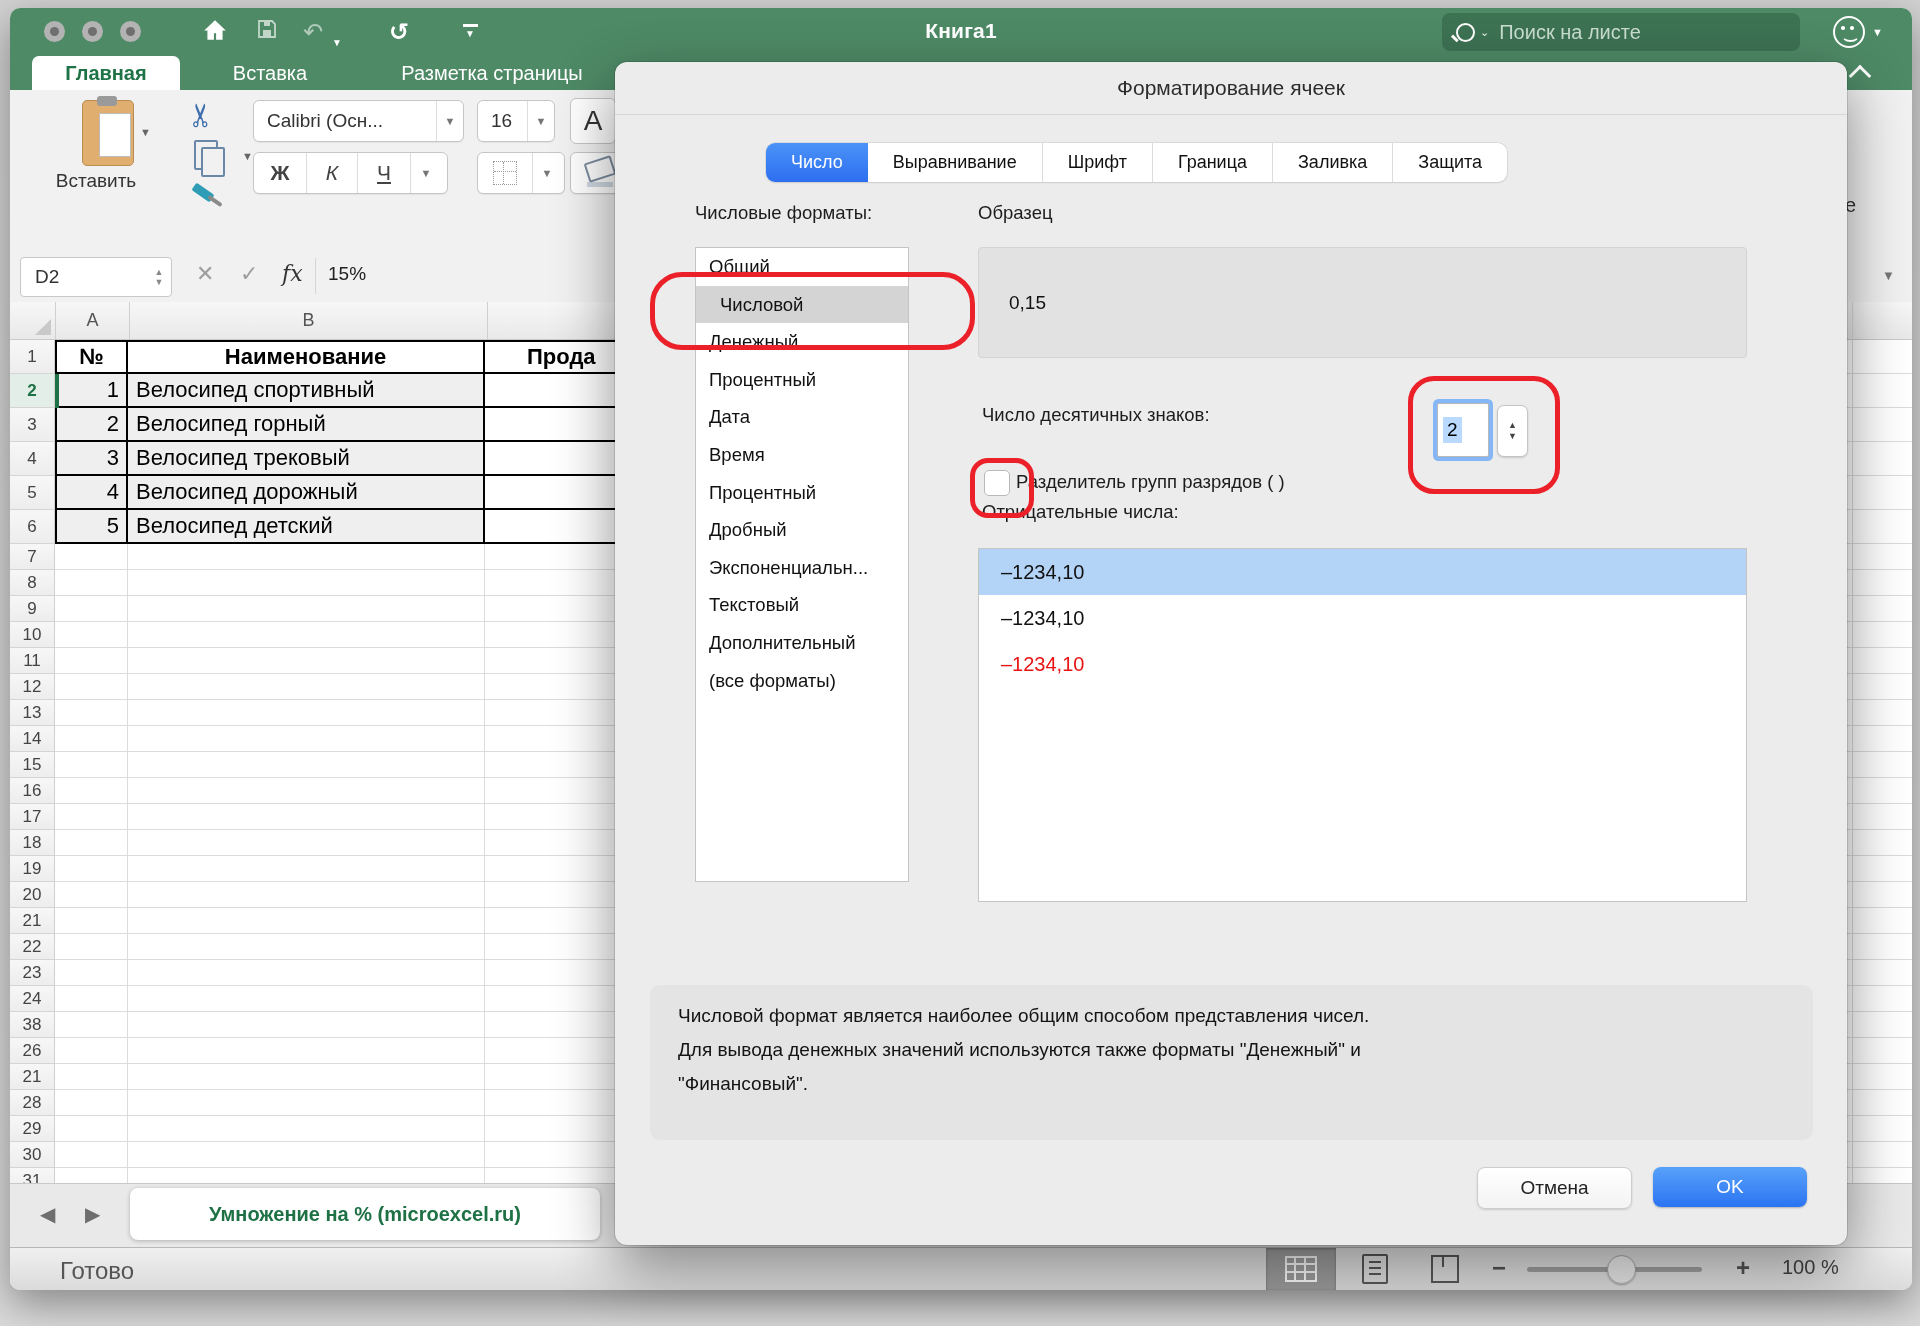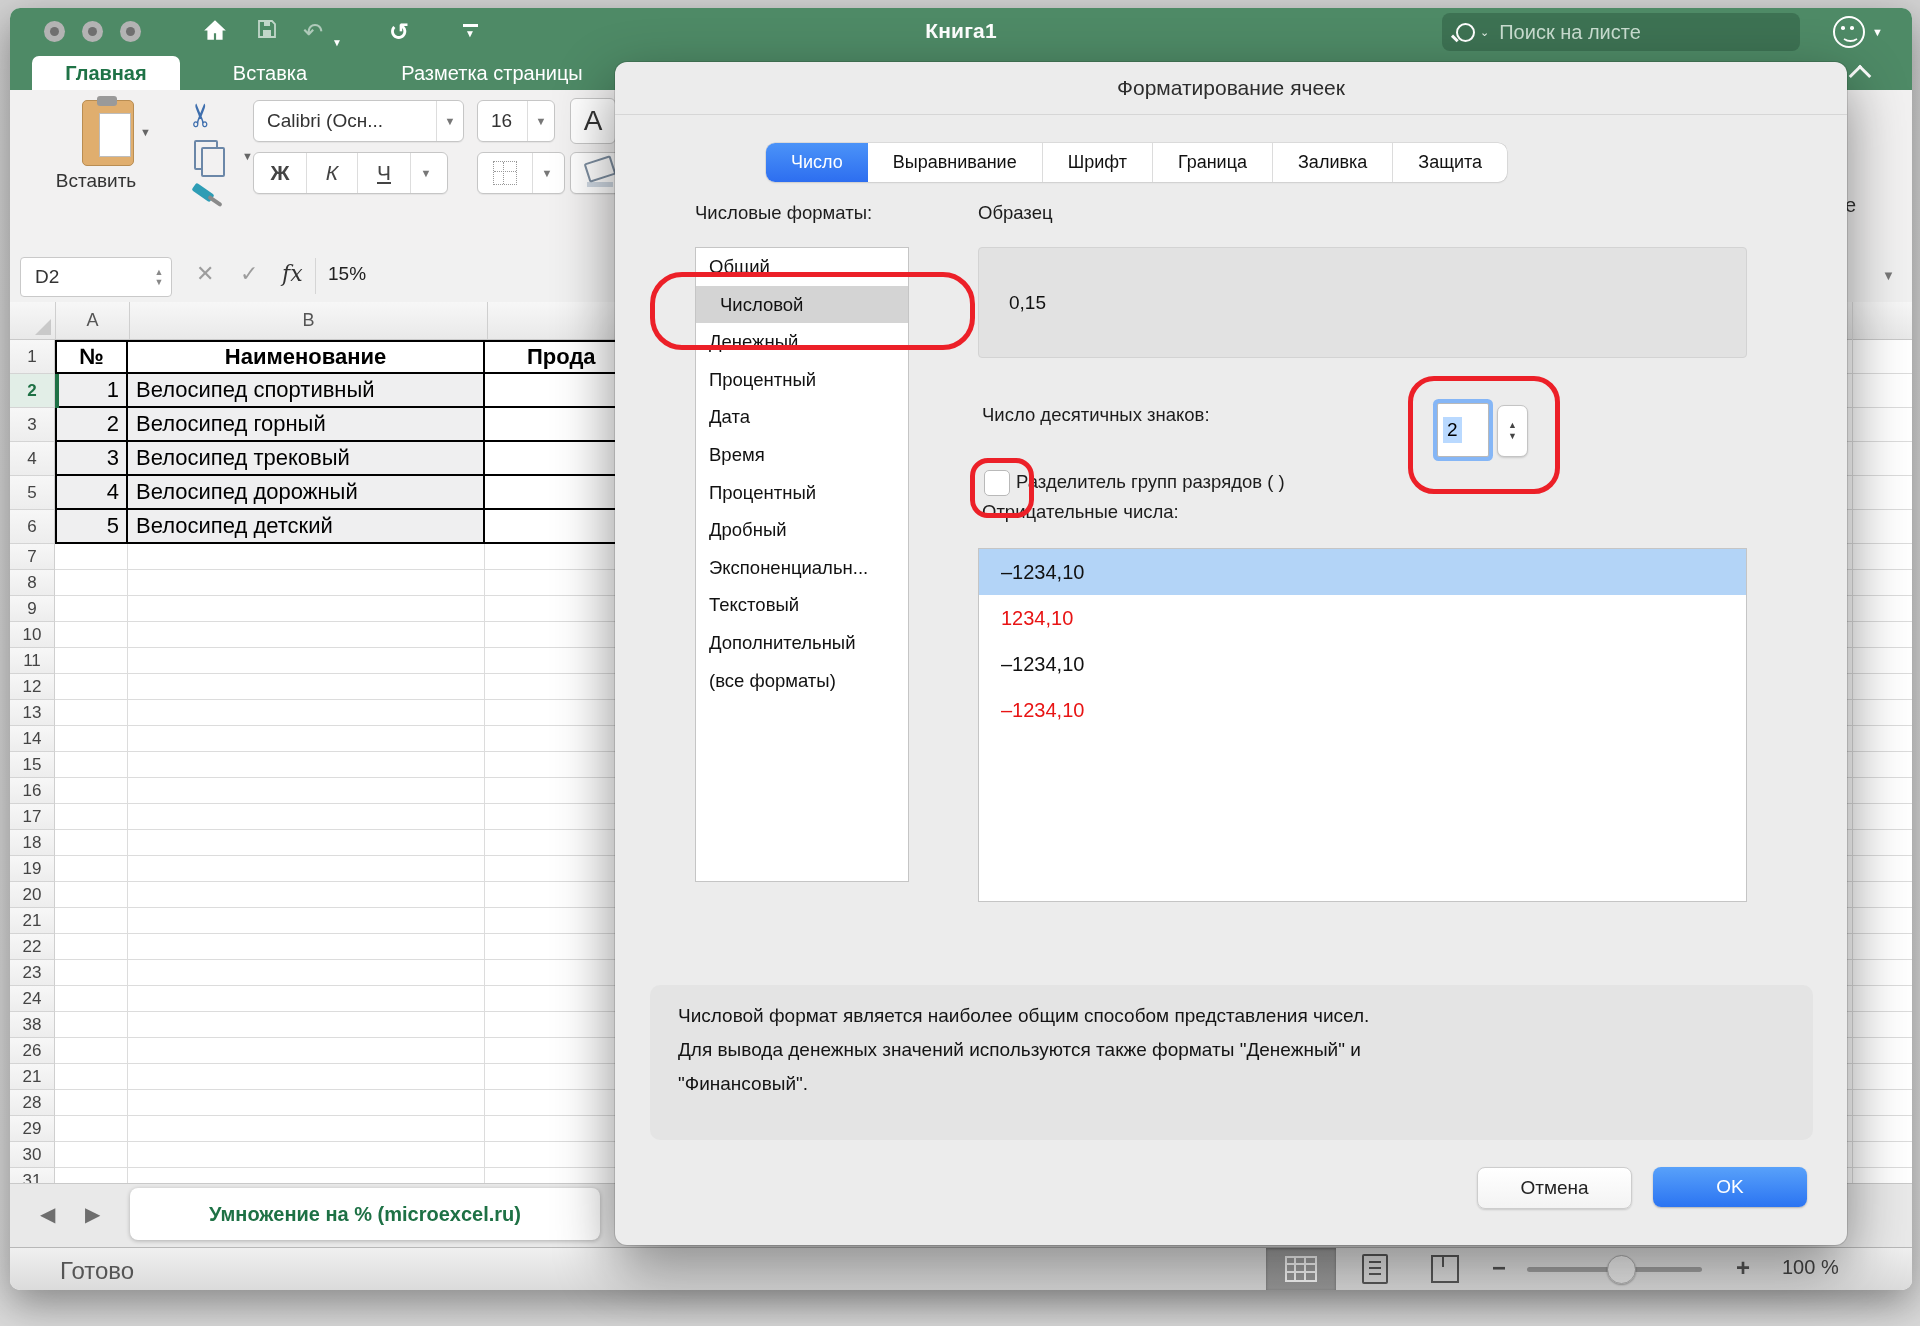--- a/index.html
+++ b/index.html
@@ -549,21 +549,20 @@
       </div>
     <div class="red-rect" style="left:793px;top:314px;width:142px;height:108px;border-radius:26px"></div>
 
     <div class="chk"></div>
     <div class="red-ellipse"></div>
     <div class="dlg-label" style="left:401px;top:409px">Разделитель групп разрядов ( )</div>
 
     <div class="dlg-label" style="left:367px;top:439px">Отрицательные числа:</div>
     <div class="neg-list">
         <div class="neg-item negsel" style="color: rgb(17, 17, 17);">–1234,10</div>
-        <div class="neg-item" style="color: rgb(232, 20, 20);">1234,10</div>
         <div class="neg-item" style="color: rgb(17, 17, 17);">–1234,10</div>
         <div class="neg-item" style="color: rgb(232, 20, 20);">–1234,10</div>
       </div>
 
     <div class="desc-panel">
         <div>Числовой формат является наиболее общим способом представления чисел.</div>
         <div>Для вывода денежных значений используются также форматы "Денежный" и</div>
         <div>"Финансовый".</div>
       </div>
 

